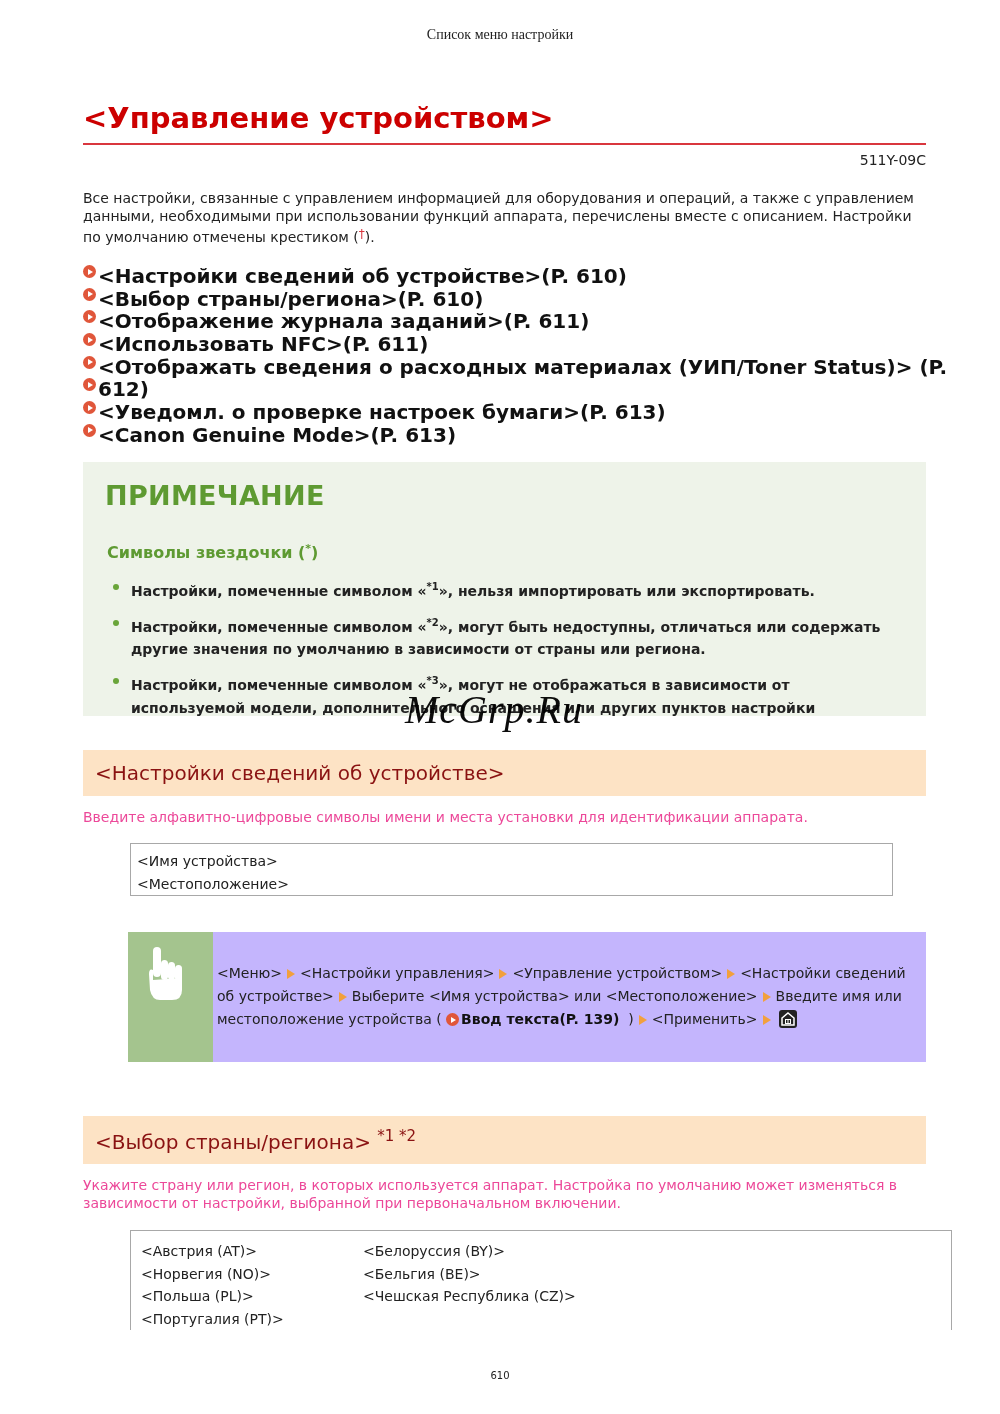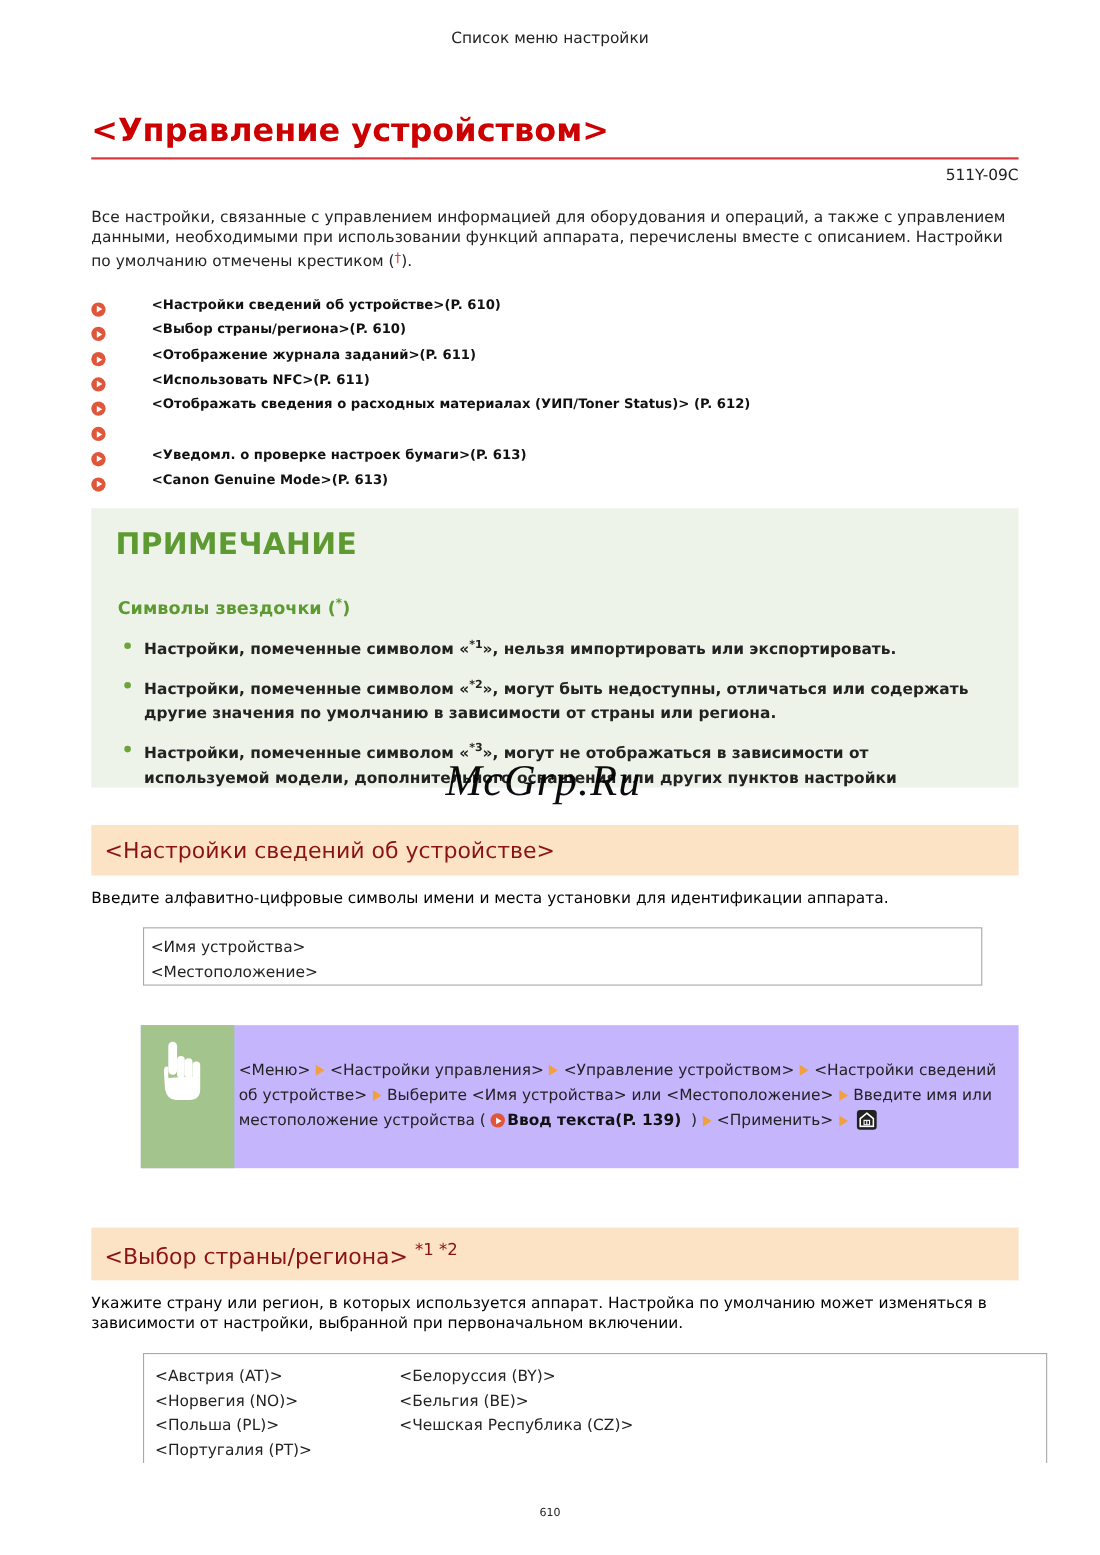--- a/index.html
+++ b/index.html
@@ -3,41 +3,41 @@
 <meta charset="utf-8">
 <style>
   html, body { margin: 0; padding: 0; background: #ffffff; }
   body {
     width: 1000px; height: 1414px; position: relative; overflow: hidden;
     font-family: "DejaVu Sans", "Liberation Sans", sans-serif;
     color: #1a1a1a;
   }
   .running-header {
     position: absolute; top: 27px; left: 0; width: 1000px; text-align: center;
-    font-size: 14px; color: #222;
+    font-size: 14px; color: #222; font-family: Liberation Serif, serif;
   }
   .page-title {
     position: absolute; left: 83px; top: 98px; width: 843px;
     font-size: 29px; font-weight: bold; color: #cc0000;
     border-bottom: 2px solid #d9363e; padding-bottom: 5px; line-height: 40px;
   }
   .doc-id {
     position: absolute; right: 74px; top: 152px; font-size: 14px; color: #222;
   }
   .intro {
     position: absolute; left: 83px; top: 189px; width: 845px;
     font-size: 14px; line-height: 18px; color: #222;
   }
   .dagger { color: #d9363e; font-size: 12px; vertical-align: 4px; }
   .toc {
     position: absolute; left: 83px; top: 265px; margin: 0; padding: 0; list-style: none;
   }
   .toc li {
-    height: 22.7px; line-height: 22px; font-size: 12px; font-weight: bold; color: #111;
-    display: flex; align-items: flex-end; cursor: pointer; gap: 40px;
+    height: 22.7px; line-height: 22px; font-size: 20px; font-weight: bold; color: #111;
+    display: flex; align-items: flex-start; cursor: pointer;
   }
   .link-icon {
     display: inline-block; width: 13px; height: 13px; border-radius: 50%;
     background: #e0563a; position: relative; margin-right: 2px; flex-shrink: 0;
   }
   .link-icon::after {
     content: ""; position: absolute; left: 5px; top: 3.5px;
     border-left: 5px solid #fff; border-top: 3px solid transparent; border-bottom: 3px solid transparent;
   }
   .note {
@@ -63,21 +63,21 @@
     content: ""; position: absolute; left: 6px; top: 9px; width: 6px; height: 6px;
     border-radius: 50%; background: #6aa53a;
   }
   .note-list sup { font-size: 10px; }
   .section-head {
     position: absolute; left: 83px; width: 843px; height: 46px; background: #fde3c5;
     font-size: 20px; color: #8a1212; line-height: 46px; box-sizing: border-box; padding-left: 12px;
   }
   .section-head sup { font-size: 15px; vertical-align: 8px; line-height: 0; }
   .para {
-    position: absolute; left: 83px; width: 845px; font-size: 14px; line-height: 18px; color: #000000;
+    position: absolute; left: 83px; width: 845px; font-size: 14px; line-height: 18px; color: #ec4899;
   }
   .option-box {
     position: absolute; left: 130px; width: 763px; border: 1px solid #a8a8a8; box-sizing: border-box;
     font-size: 14px; color: #222; padding: 6px 0 0 6px; background: #fff;
   }
   .option-box .row { height: 23px; line-height: 22px; }
   .op-box {
     position: absolute; left: 128px; top: 932px; width: 798px; height: 130px; background: #c4b5fd;
   }
   .op-hand {

